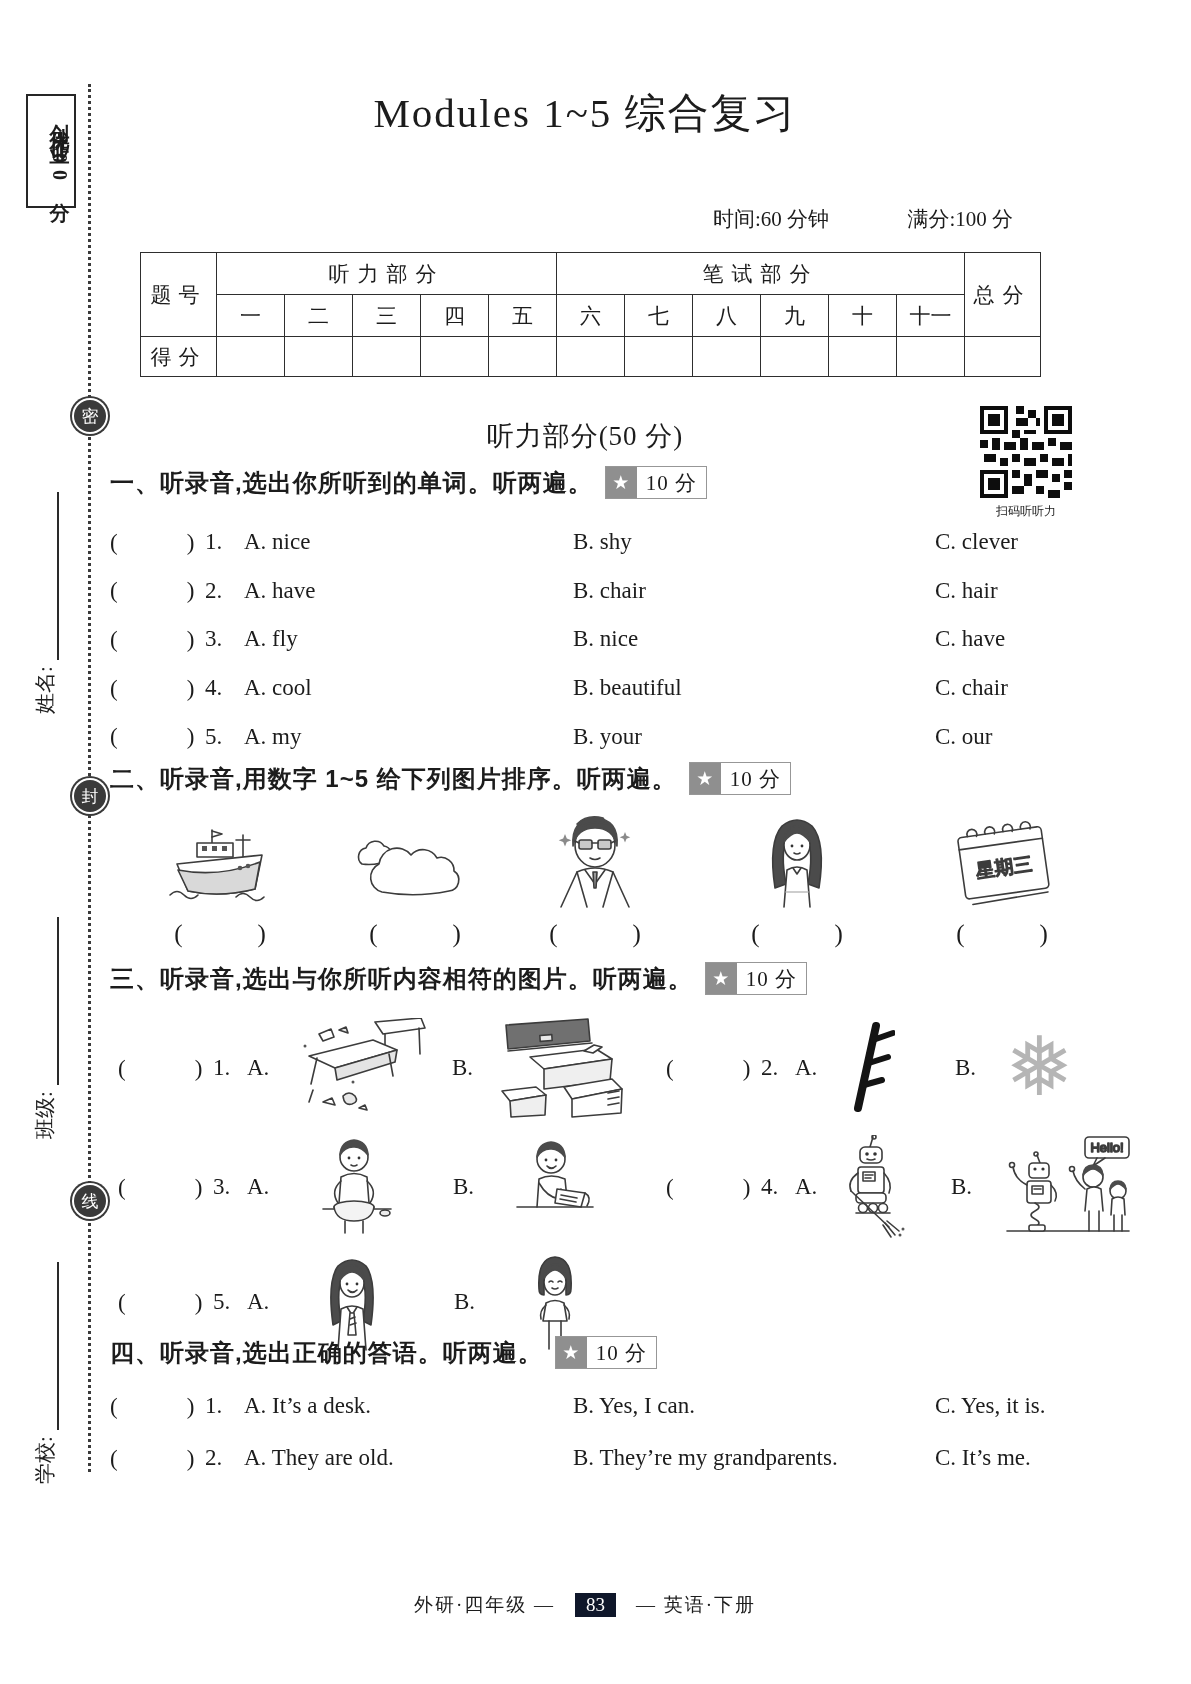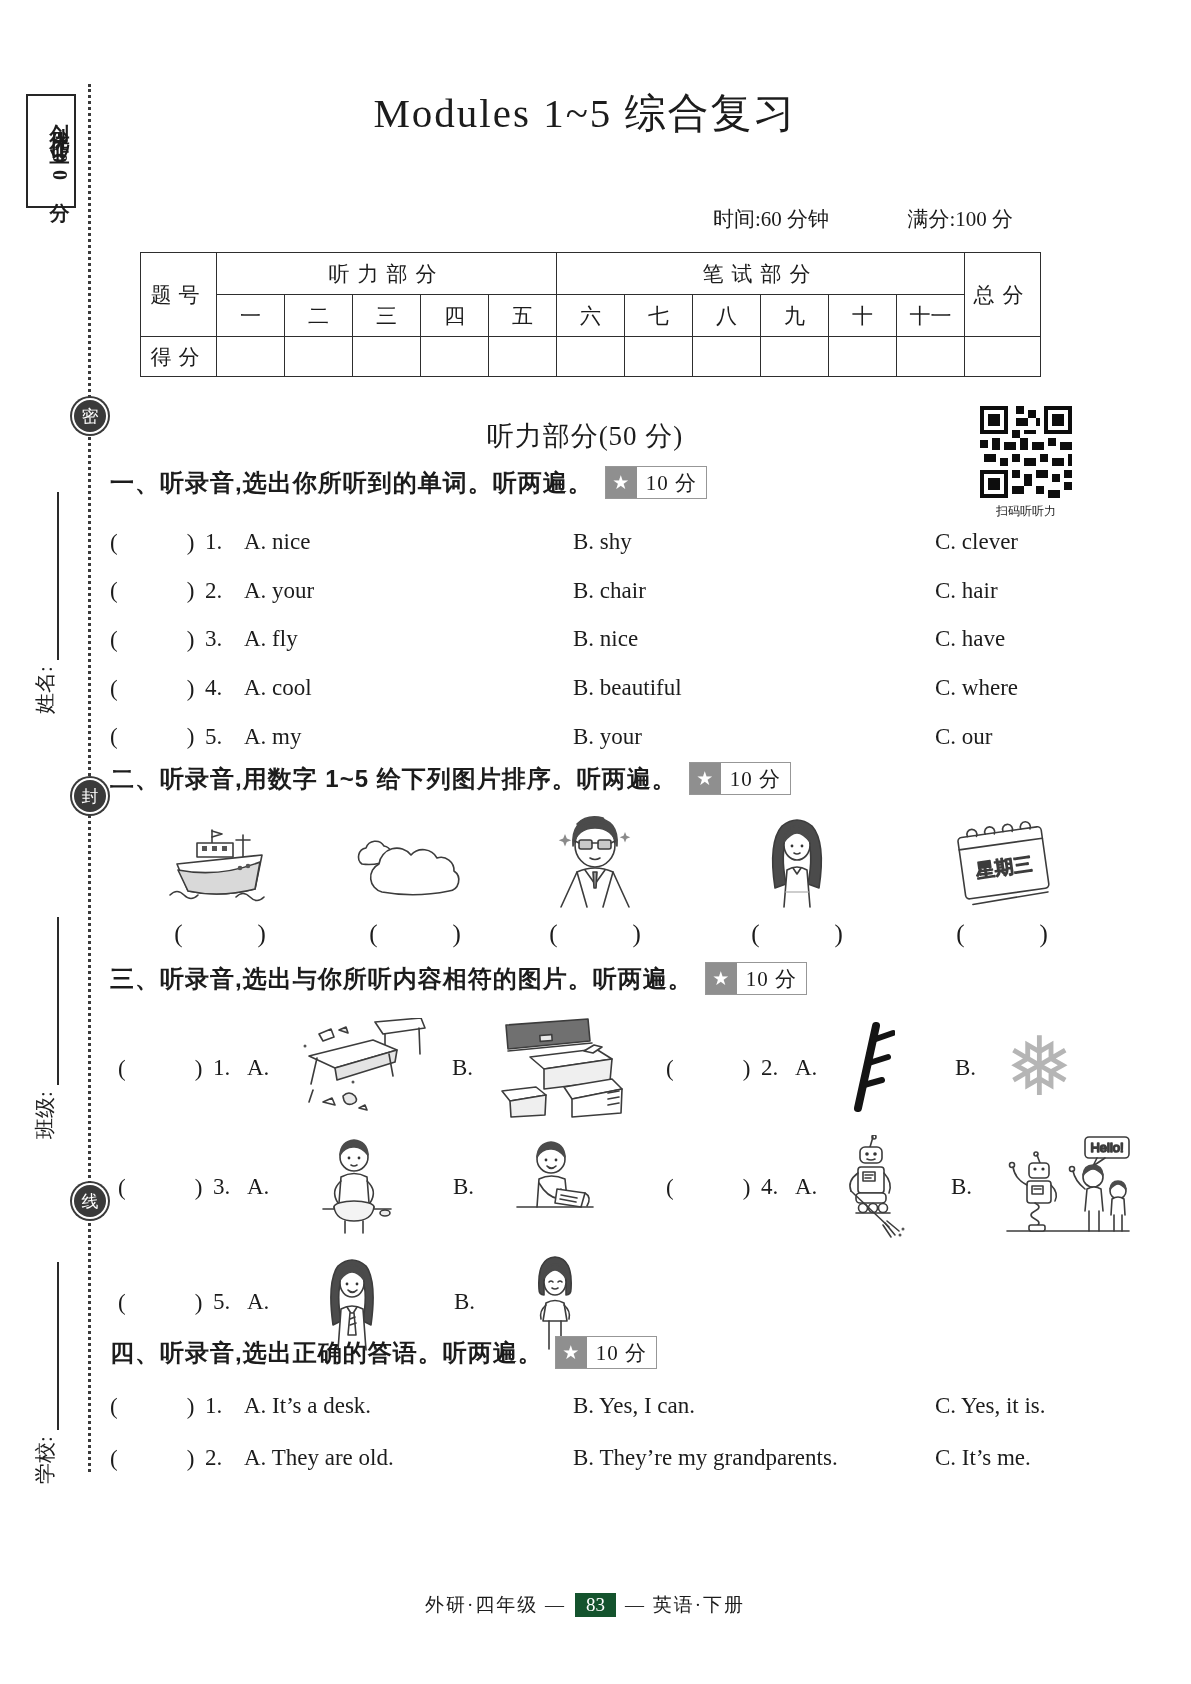--- a/index.html
+++ b/index.html
@@ -61,22 +61,22 @@
   
   .s3row{left:110px;width:1010px;}
   .s3item{position:absolute;top:0;height:100%;display:flex;align-items:center;font-size:23px;}
   .s3item .blank{width:95px;}
   .s3item .num{width:34px;}
   .s3item .olabel{width:42px;}
   .snow{font-size:82px;line-height:80px;color:#b5b5b5;}
 
   
   .footer{left:110px;top:1592px;width:950px;display:flex;justify-content:center;align-items:center;
-          gap:9px;font-size:19px;letter-spacing:2px;}
-  .pageno{background:#14532d;color:#fff;padding:1px 11px;letter-spacing:0;}
+          gap:20px;font-size:19px;letter-spacing:2px;}
+  .pageno{background:#0f172a;color:#fff;padding:1px 11px;letter-spacing:0;}
 
   svg .ln{stroke:#3c3c3c;stroke-width:1.6;fill:none;stroke-linecap:round;stroke-linejoin:round;}
   svg text{font-family:"Liberation Sans","DejaVu Sans",sans-serif;fill:#2b2b2b;}
 </style>
 </head>
 <body>
 
 <div class="abs brand-box">创优作业100分</div>
 <div class="abs cut-line"></div>
 
@@ -209,37 +209,37 @@
   <div class="qrow">
     <span class="blank">(　　　)</span>
     <span>1.</span>
     <span>A. nice</span>
     <span>B. shy</span>
     <span>C. clever</span>
   </div>
   <div class="qrow">
     <span class="blank">(　　　)</span>
     <span>2.</span>
-    <span>A. your</span>
+    <span>A. have</span>
     <span>B. chair</span>
     <span>C. hair</span>
   </div>
   <div class="qrow">
     <span class="blank">(　　　)</span>
     <span>3.</span>
     <span>A. fly</span>
     <span>B. nice</span>
     <span>C. have</span>
   </div>
   <div class="qrow">
     <span class="blank">(　　　)</span>
     <span>4.</span>
     <span>A. cool</span>
     <span>B. beautiful</span>
-    <span>C. where</span>
+    <span>C. chair</span>
   </div>
   <div class="qrow">
     <span class="blank">(　　　)</span>
     <span>5.</span>
     <span>A. my</span>
     <span>B. your</span>
     <span>C. our</span>
   </div>
 </div>
 

